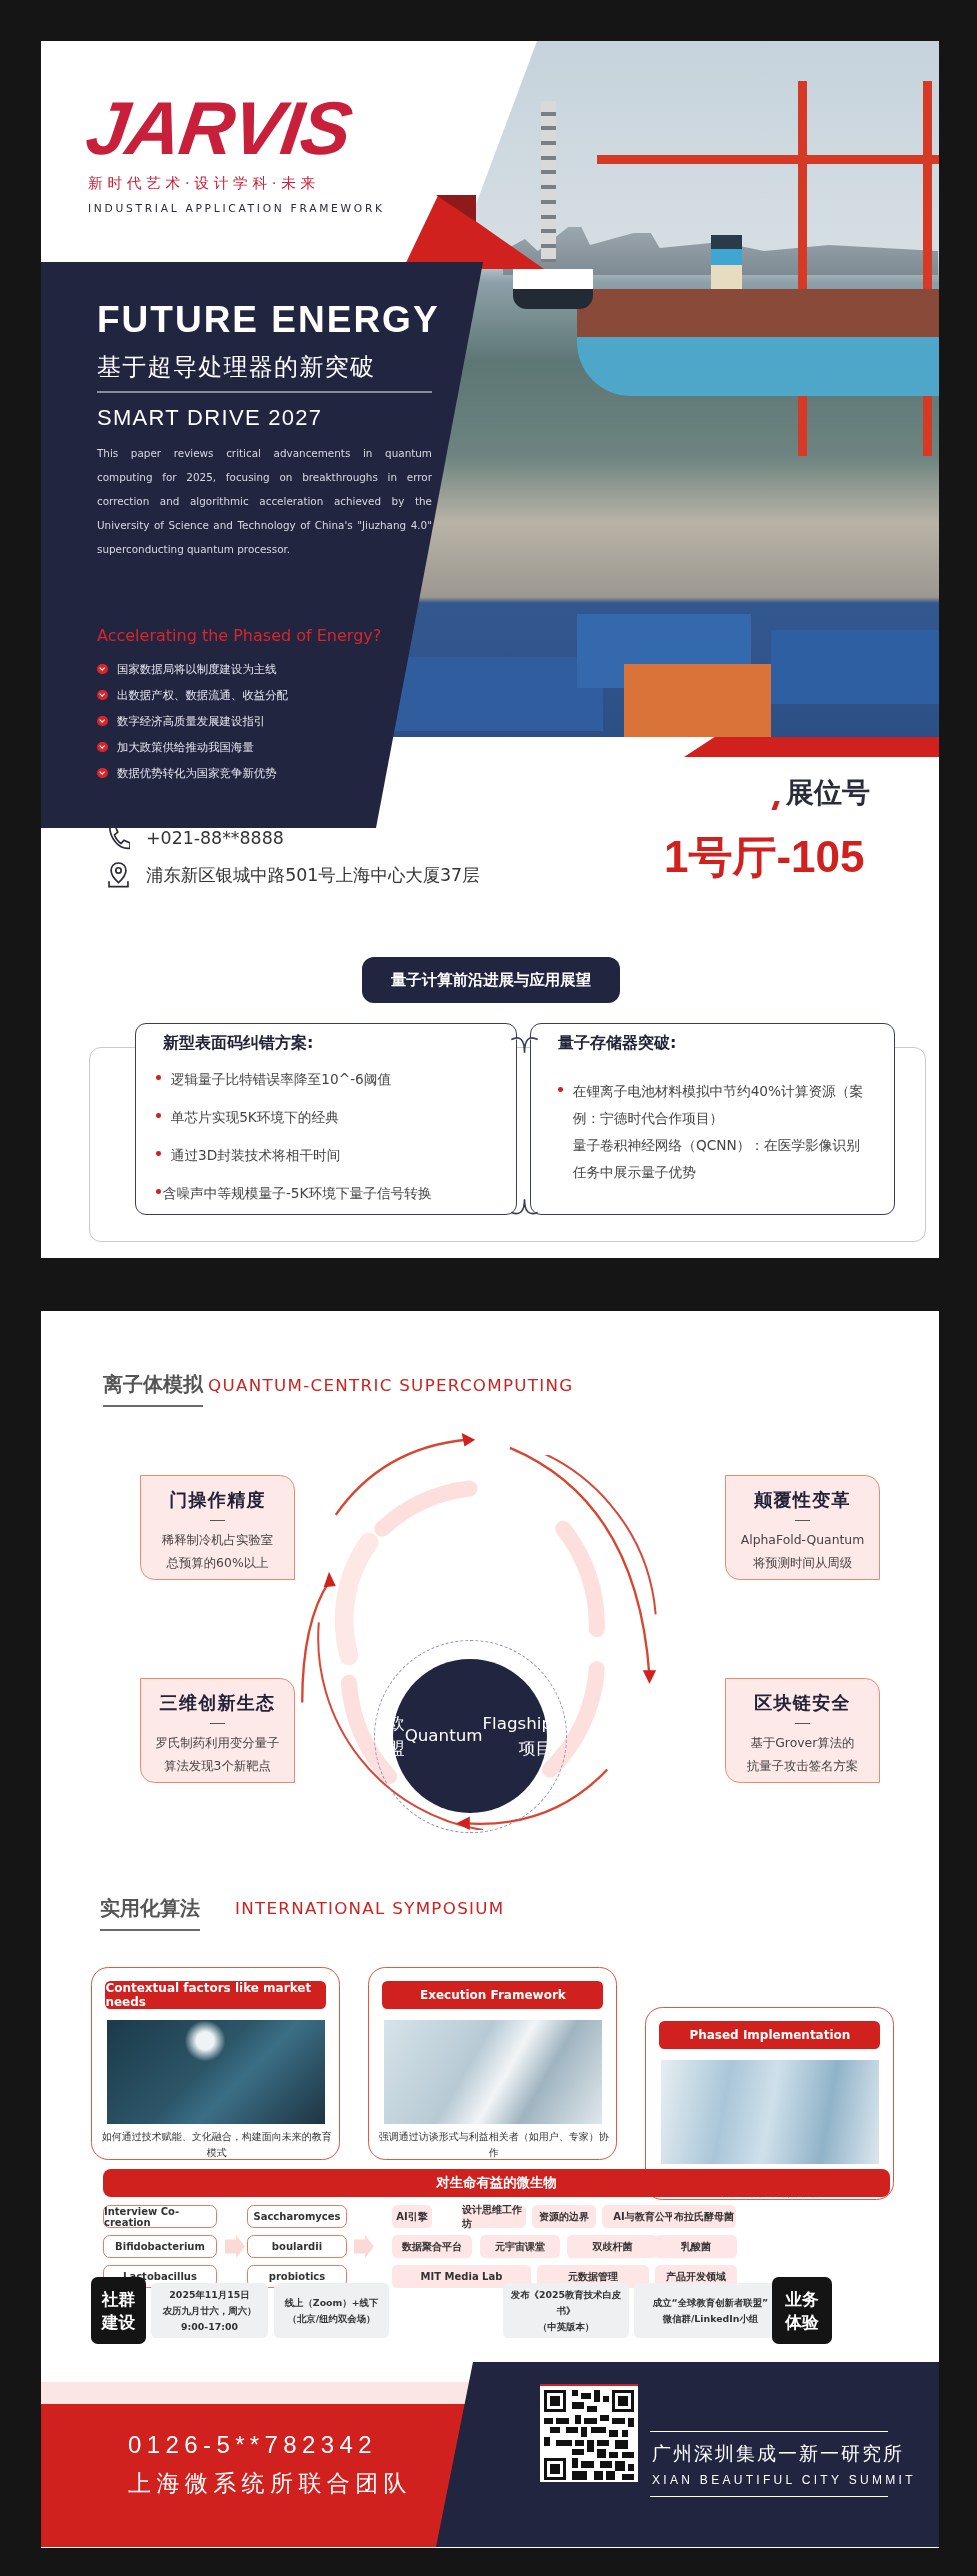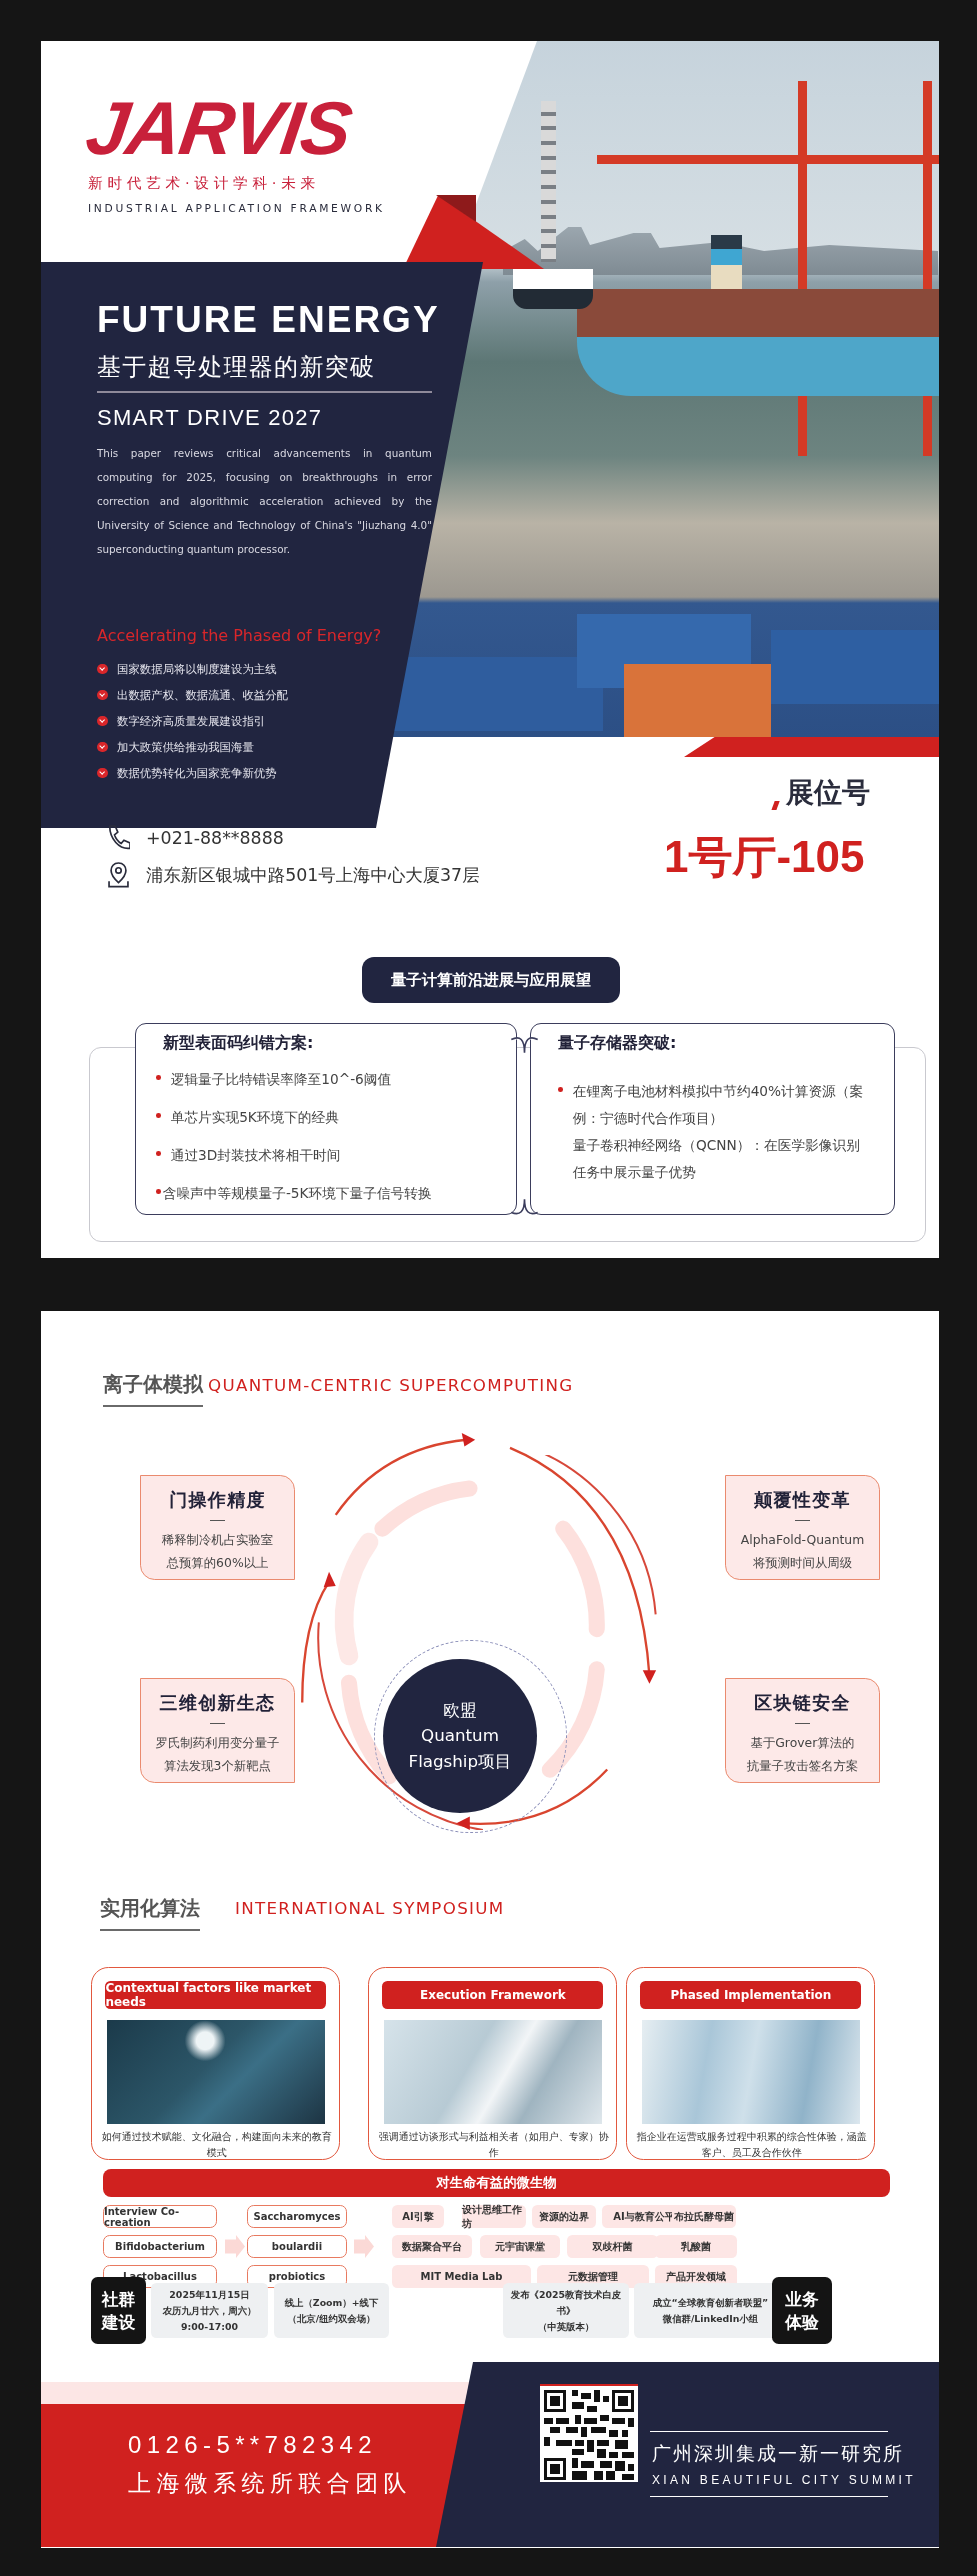--- a/index.html
+++ b/index.html
@@ -60,21 +60,21 @@
   .b-list li { position: relative; padding-left: 14.7px; }
   .b-list li::before { content: ""; position: absolute; left: 0; top: 9.4px; width: 4.7px; height: 4.7px; border-radius: 50%; background: #d0211f; }
   .b-left li { height: 38px; line-height: 27px; }
   .b-right li, .b-right p { line-height: 27px; }
   .b-right p { padding-left: 14.7px; }
 
   
   .sec-cn { position: absolute; font-size: 20px; font-weight: 700; color: #555; }
   .sec-cn::after { content: ""; position: absolute; left: 0; bottom: -9.4px; width: 100%; height: 2.7px; background: #6a6a6a; }
   .sec-en { position: absolute; font-size: 16.7px; color: #d0211f; letter-spacing: 1.3px; }
-  .center-circle { position: absolute; left: 342px; top: 348px; width: 154px; height: 154px; border-radius: 50%; background: #212540; color: #fff; display: flex; flex-direction: column; align-items: center; justify-content: center; font-size: 16.7px; line-height: 25.4px; text-align: left; }
+  .center-circle { position: absolute; left: 352px; top: 348px; width: 154px; height: 154px; border-radius: 50%; background: #212540; color: #fff; display: flex; flex-direction: row; align-items: center; justify-content: center; font-size: 16.7px; line-height: 25.4px; text-align: right; }
   .dashed-ring { position: absolute; left: 333px; top: 329px; width: 193px; height: 193px; border: 1.3px dashed #8a8eb8; border-radius: 50%; }
 
   .feat { position: absolute; width: 155px; height: 105px; background: #fde9e8; border: 1.3px solid #ea8a6e; border-radius: 0 14.7px 0 14.7px; text-align: center; padding-top: 12px; }
   .feat-t { font-size: 18px; font-weight: 700; color: #222238; letter-spacing: 1.3px; }
   .feat-dash { width: 14.7px; height: 1.3px; background: #555; margin: 8px auto 6.7px; }
   .feat-d { font-size: 12.4px; color: #444; line-height: 23px; }
 
   .card { position: absolute; top: 656px; width: 249px; height: 193px; border: 1.3px solid #e2583e; border-radius: 17.4px; }
   .card-h { position: absolute; left: 13.4px; top: 13.4px; width: 221px; height: 28px; background: #d0211f; border-radius: 5.4px; color: #fff; font-size: 12px; font-weight: 700; display: flex; align-items: center; justify-content: center; }
   .card-img { position: absolute; left: 14.7px; top: 52px; width: 218px; height: 104px; }
@@ -263,38 +263,38 @@
   <div class="card" style="left:327px;">
     <div class="card-h">Execution Framework</div>
     <div class="card-img" style="background:linear-gradient(120deg,#d6e3ea,#b7cad4 40%,#f2f5f7 55%,#9fb4c0 70%,#dfe7ec);"></div>
     <div class="card-txt">强调通过访谈形式与利益相关者（如用户、专家）协作</div>
   </div>
   <div class="card" style="left:50px;">
     <div class="card-h">Contextual factors like market needs</div>
     <div class="card-img" style="background:radial-gradient(circle at 45% 20%,#eef4f6 0 6%,transparent 14%),linear-gradient(135deg,#1b3a4a,#2c5668 45%,#3b6f86 60%,#1d3443);"></div>
     <div class="card-txt">如何通过技术赋能、文化融合，构建面向未来的教育模式</div>
   </div>
-  <div class="card" style="left:585px;">
+  <div class="card" style="left:604px;margin-top:40px;">
     <div class="card-h">Phased Implementation</div>
     <div class="card-img" style="background:linear-gradient(100deg,#e6eef2,#a9c6d8 30%,#cfe0ea 50%,#90b3c9 75%,#dce7ee);"></div>
     <div class="card-txt">指企业在运营或服务过程中积累的综合性体验，涵盖客户、员工及合作伙伴</div>
   </div>
 
   <div class="microbe-bar" style="left:62px;">对生命有益的微生物</div>
 
   <div class="tag-o" style="left:62px;top:894px;width:114px;">Interview Co-creation</div>
   <div class="tag-o" style="left:62px;top:924px;width:114px;">Bifidobacterium</div>
   <div class="tag-o" style="left:62px;top:954px;width:114px;">Lactobacillus</div>
   <div class="arrow-soft" style="left:184px;top:924px;"></div>
   <div class="tag-o" style="left:206px;top:894px;width:100px;">Saccharomyces</div>
   <div class="tag-o" style="left:206px;top:924px;width:100px;">boulardii</div>
   <div class="tag-o" style="left:206px;top:954px;width:100px;">probiotics</div>
   <div class="arrow-soft" style="left:313px;top:924px;"></div>
 
-  <div class="tag-p" style="left:351px;top:894px;width:52px;">AI引擎</div>
+  <div class="tag-p" style="left:351px;top:894px;width:40px;">AI引擎</div>
   <div class="tag-p" style="left:421px;top:894px;width:64px;">设计思维工作坊</div>
   <div class="tag-p" style="left:491px;top:894px;width:64px;">资源的边界</div>
   <div class="tag-p" style="left:561px;top:894px;width:84px;">AI与教育公平</div>
   <div class="tag-p" style="left:631px;top:894px;width:64px;">布拉氏酵母菌</div>
 
   <div class="tag-p" style="left:351px;top:924px;width:80px;">数据聚合平台</div>
   <div class="tag-p" style="left:439px;top:924px;width:80px;">元宇宙课堂</div>
   <div class="tag-p" style="left:526px;top:924px;width:91px;">双歧杆菌</div>
   <div class="tag-p" style="left:614px;top:924px;width:82px;">乳酸菌</div>
 

